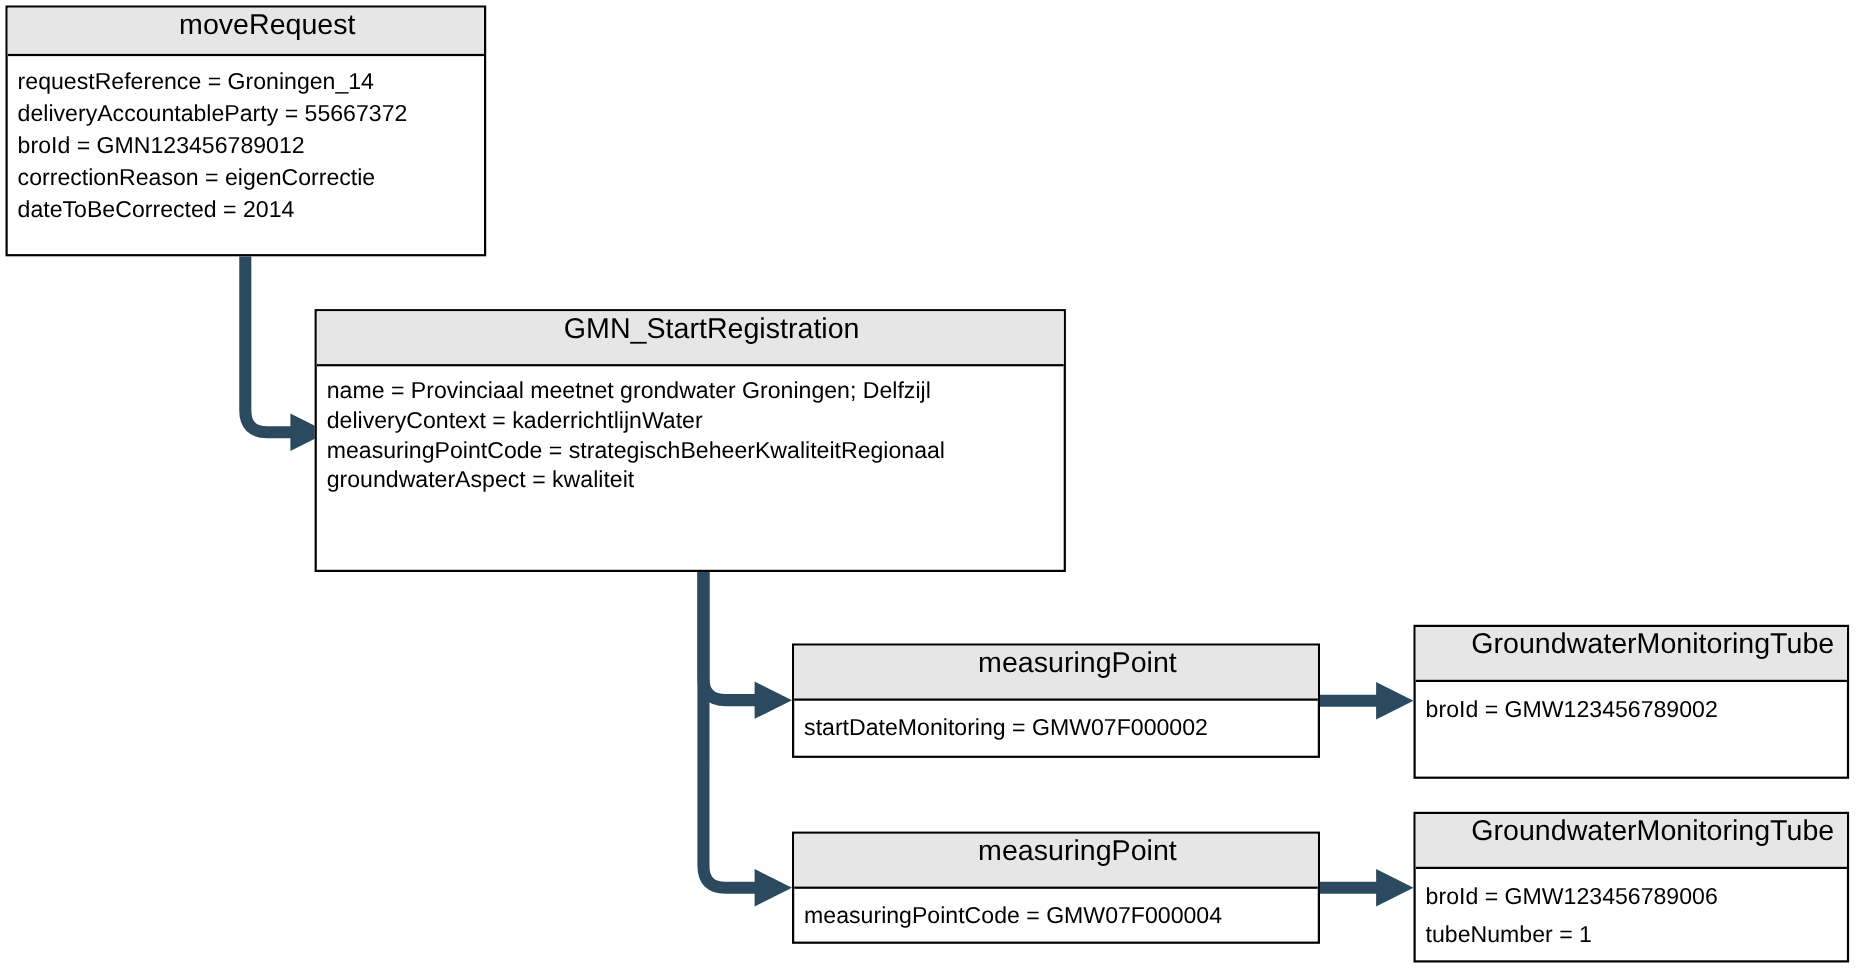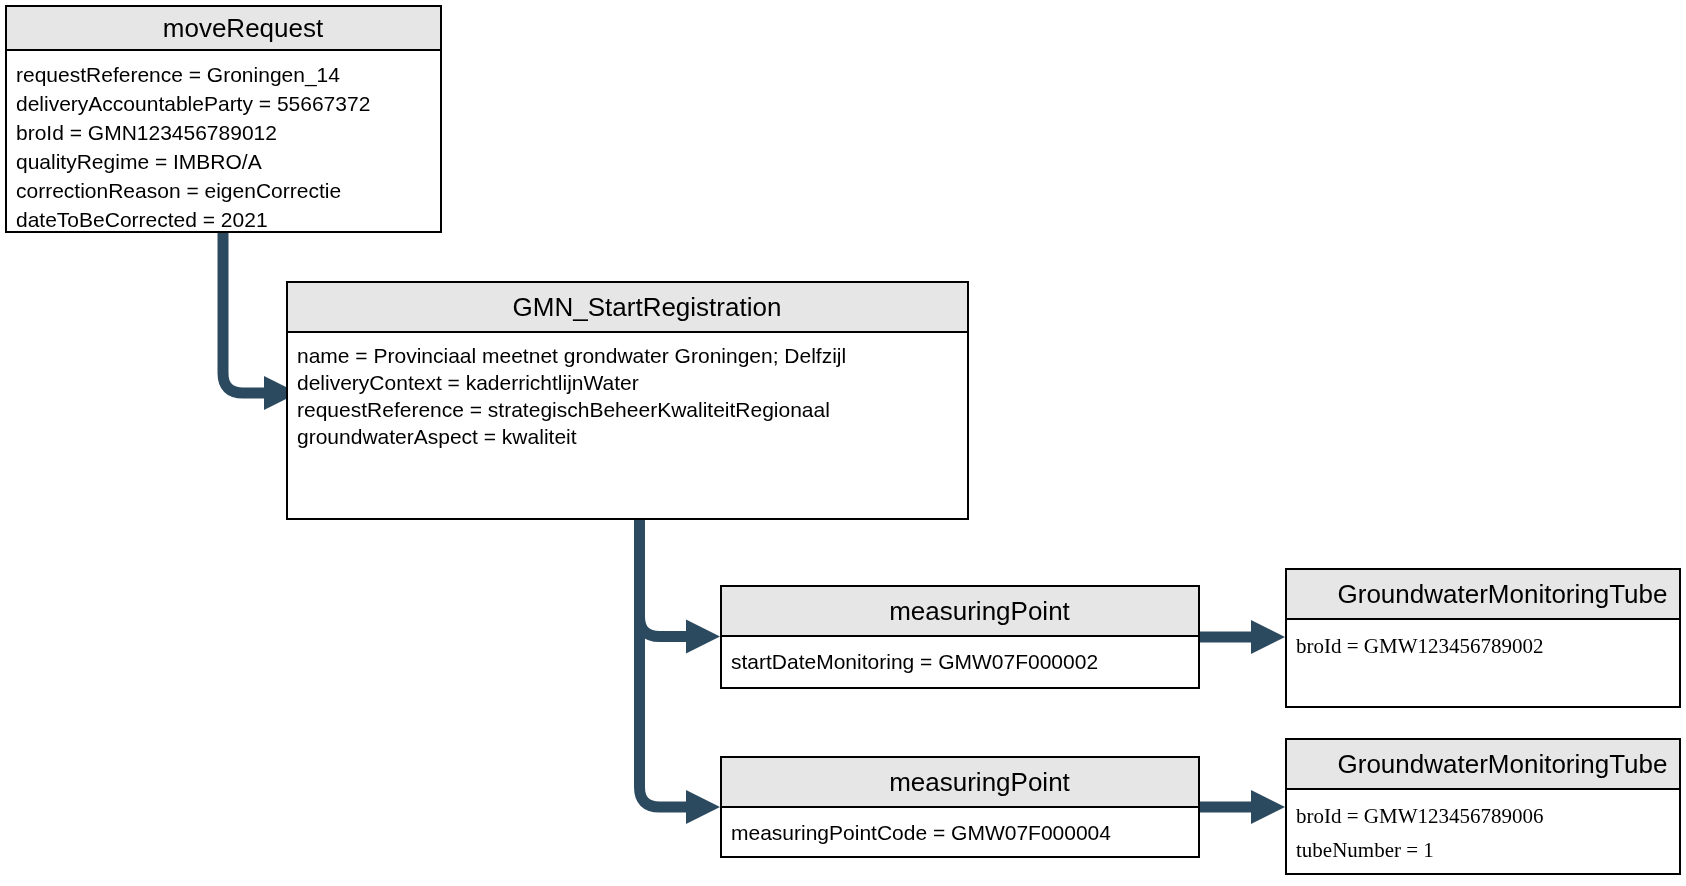--- a/index.html
+++ b/index.html
@@ -35,40 +35,39 @@
     box-sizing: border-box;
     border: 2px solid var(--border, #000000);
     background: #ffffff;
     color: var(--text, #000000);
   }
   .node-header {
     box-sizing: border-box;
     border-bottom: 2px solid var(--border, #000000);
     background: var(--header-fill, #e6e6e6);
     display: flex;
-    align-items: center;
     justify-content: center;
     padding-left: 39px;
   }
   .node-title {
     font-size: 26px;
     white-space: nowrap;
   }
   .node-body {
     box-sizing: border-box;
     padding: 9px 8px 0 9px;
     font-size: 21px;
   }
   .attr {
     white-space: nowrap;
   }
   .lh29 .attr { line-height: 29px; }
   .lh27 .attr { line-height: 27px; }
   .lh32 .attr { line-height: 32px; }
-  .lh34 .attr { line-height: 34px; font-family: Liberation Serif, serif; }
+  .lh34 .attr { line-height: 34px; }
 </style>
 </head>
 <body>
 
 <div class="canvas">
 
   <svg class="edges" viewBox="0 0 1686 886" xmlns="http://www.w3.org/2000/svg">
     <g>
       <path class="edge" d="M 223 233 L 223 373 Q 223 393 243 393 L 266 393"></path>
       <polygon class="head" points="298,393 264,376 264,410"></polygon>
@@ -92,34 +91,33 @@
   </svg>
 
   <div class="node" style="left:5px; top:5px; width:437px; height:228px;">
     <div class="node-header" style="height:44px;">
       <span class="node-title">moveRequest</span>
     </div>
     <div class="node-body lh29">
       <div class="attr">requestReference = Groningen_14</div>
       <div class="attr">deliveryAccountableParty = 55667372</div>
       <div class="attr">broId = GMN123456789012</div>
-      <div class="attr">qualityRegime = IMBRO/A</div>
       <div class="attr">correctionReason = eigenCorrectie</div>
-      <div class="attr">dateToBeCorrected = 2021</div>
+      <div class="attr">dateToBeCorrected = 2014</div>
     </div>
   </div>
 
   <div class="node" style="left:286px; top:281px; width:683px; height:239px;">
     <div class="node-header" style="height:50px;">
       <span class="node-title">GMN_StartRegistration</span>
     </div>
     <div class="node-body lh27">
       <div class="attr">name = Provinciaal meetnet grondwater Groningen; Delfzijl</div>
       <div class="attr">deliveryContext = kaderrichtlijnWater</div>
-      <div class="attr">requestReference = strategischBeheerKwaliteitRegionaal</div>
+      <div class="attr">measuringPointCode = strategischBeheerKwaliteitRegionaal</div>
       <div class="attr">groundwaterAspect = kwaliteit</div>
     </div>
   </div>
 
   <div class="node" style="left:720px; top:585px; width:480px; height:104px;">
     <div class="node-header" style="height:50px;">
       <span class="node-title">measuringPoint</span>
     </div>
     <div class="node-body lh32">
       <div class="attr">startDateMonitoring = GMW07F000002</div>

